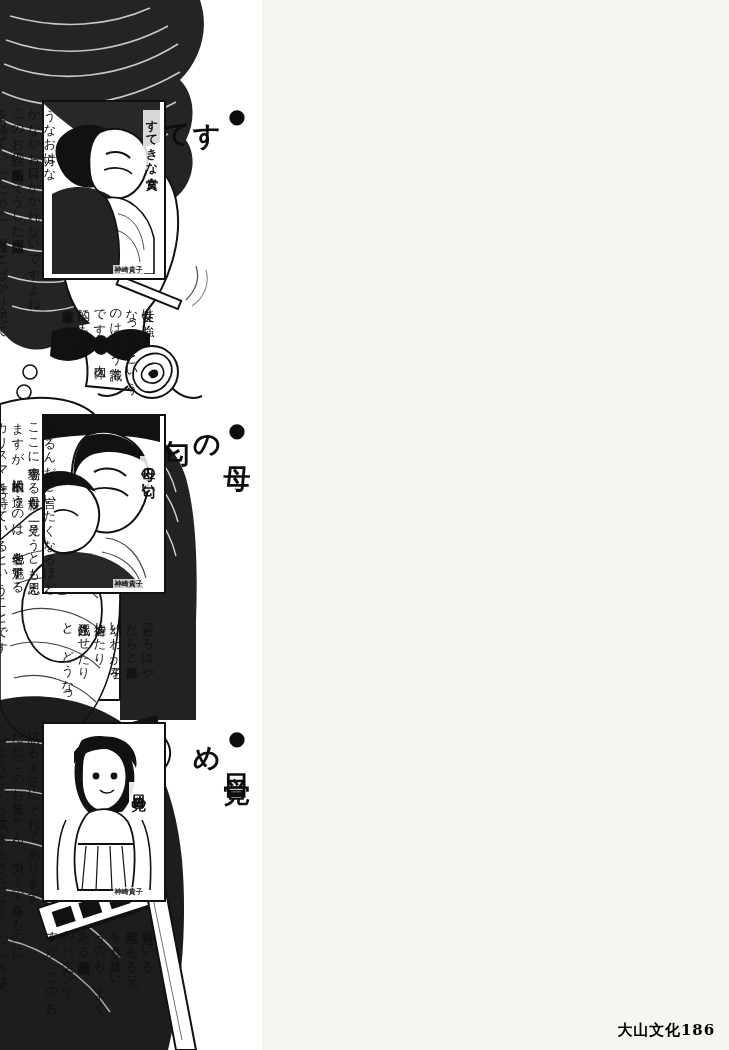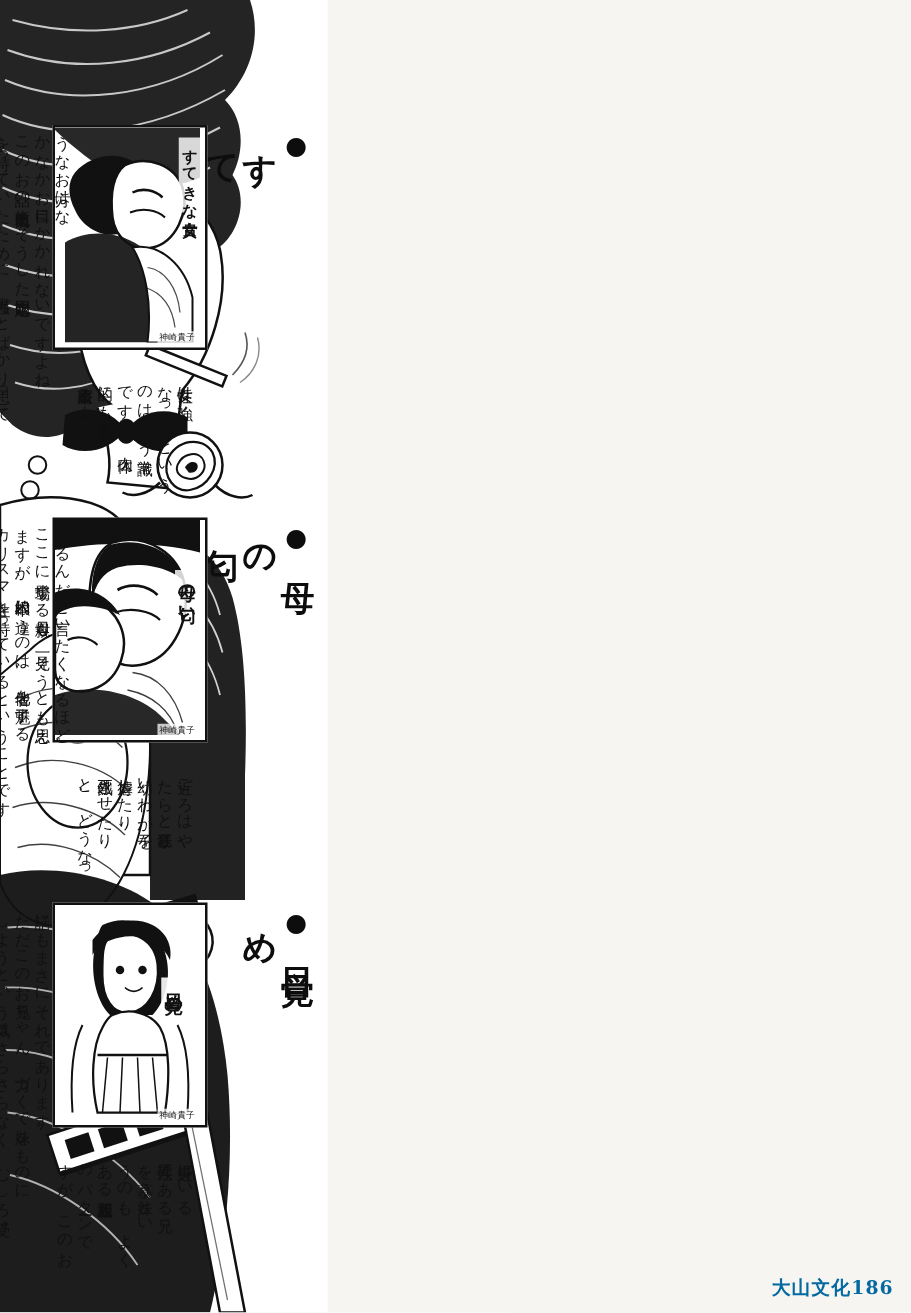--- a/index.html
+++ b/index.html
@@ -45,27 +45,28 @@
     text-orientation:upright;
     font-size:11px;
     font-weight:bold;
     color:#111;
     background:rgba(255,255,255,.82);
     padding:1px 0;
     letter-spacing:.04em;
   }
   .thumb .byline{
     position:absolute;
-    right:7px;
+    right:20px;
     bottom:3px;
     font-size:7px;
     letter-spacing:.02em;
     color:#111;
     background:rgba(255,255,255,.75);
     padding:0 1px;
+    font-weight:bold;
   }
 
   
   .col{
     position:absolute;
     writing-mode:vertical-rl;
     text-orientation:upright;
     font-size:12.5px;
     line-height:1.0;
     letter-spacing:.02em;
@@ -73,21 +74,21 @@
     color:#111;
   }
 
   .footer{
     position:absolute;
     right:14px;
     bottom:10px;
     font-size:15px;
     font-weight:bold;
     letter-spacing:.06em;
-    color:#0369a1;
+    color:#000000;
     text-align:center;
   }
 </style>
 </head>
 <body>
 
 <div class="page">
 
   <div class="illo">
     <svg width="262" height="1050" viewBox="0 0 262 1050" xmlns="http://www.w3.org/2000/svg">

